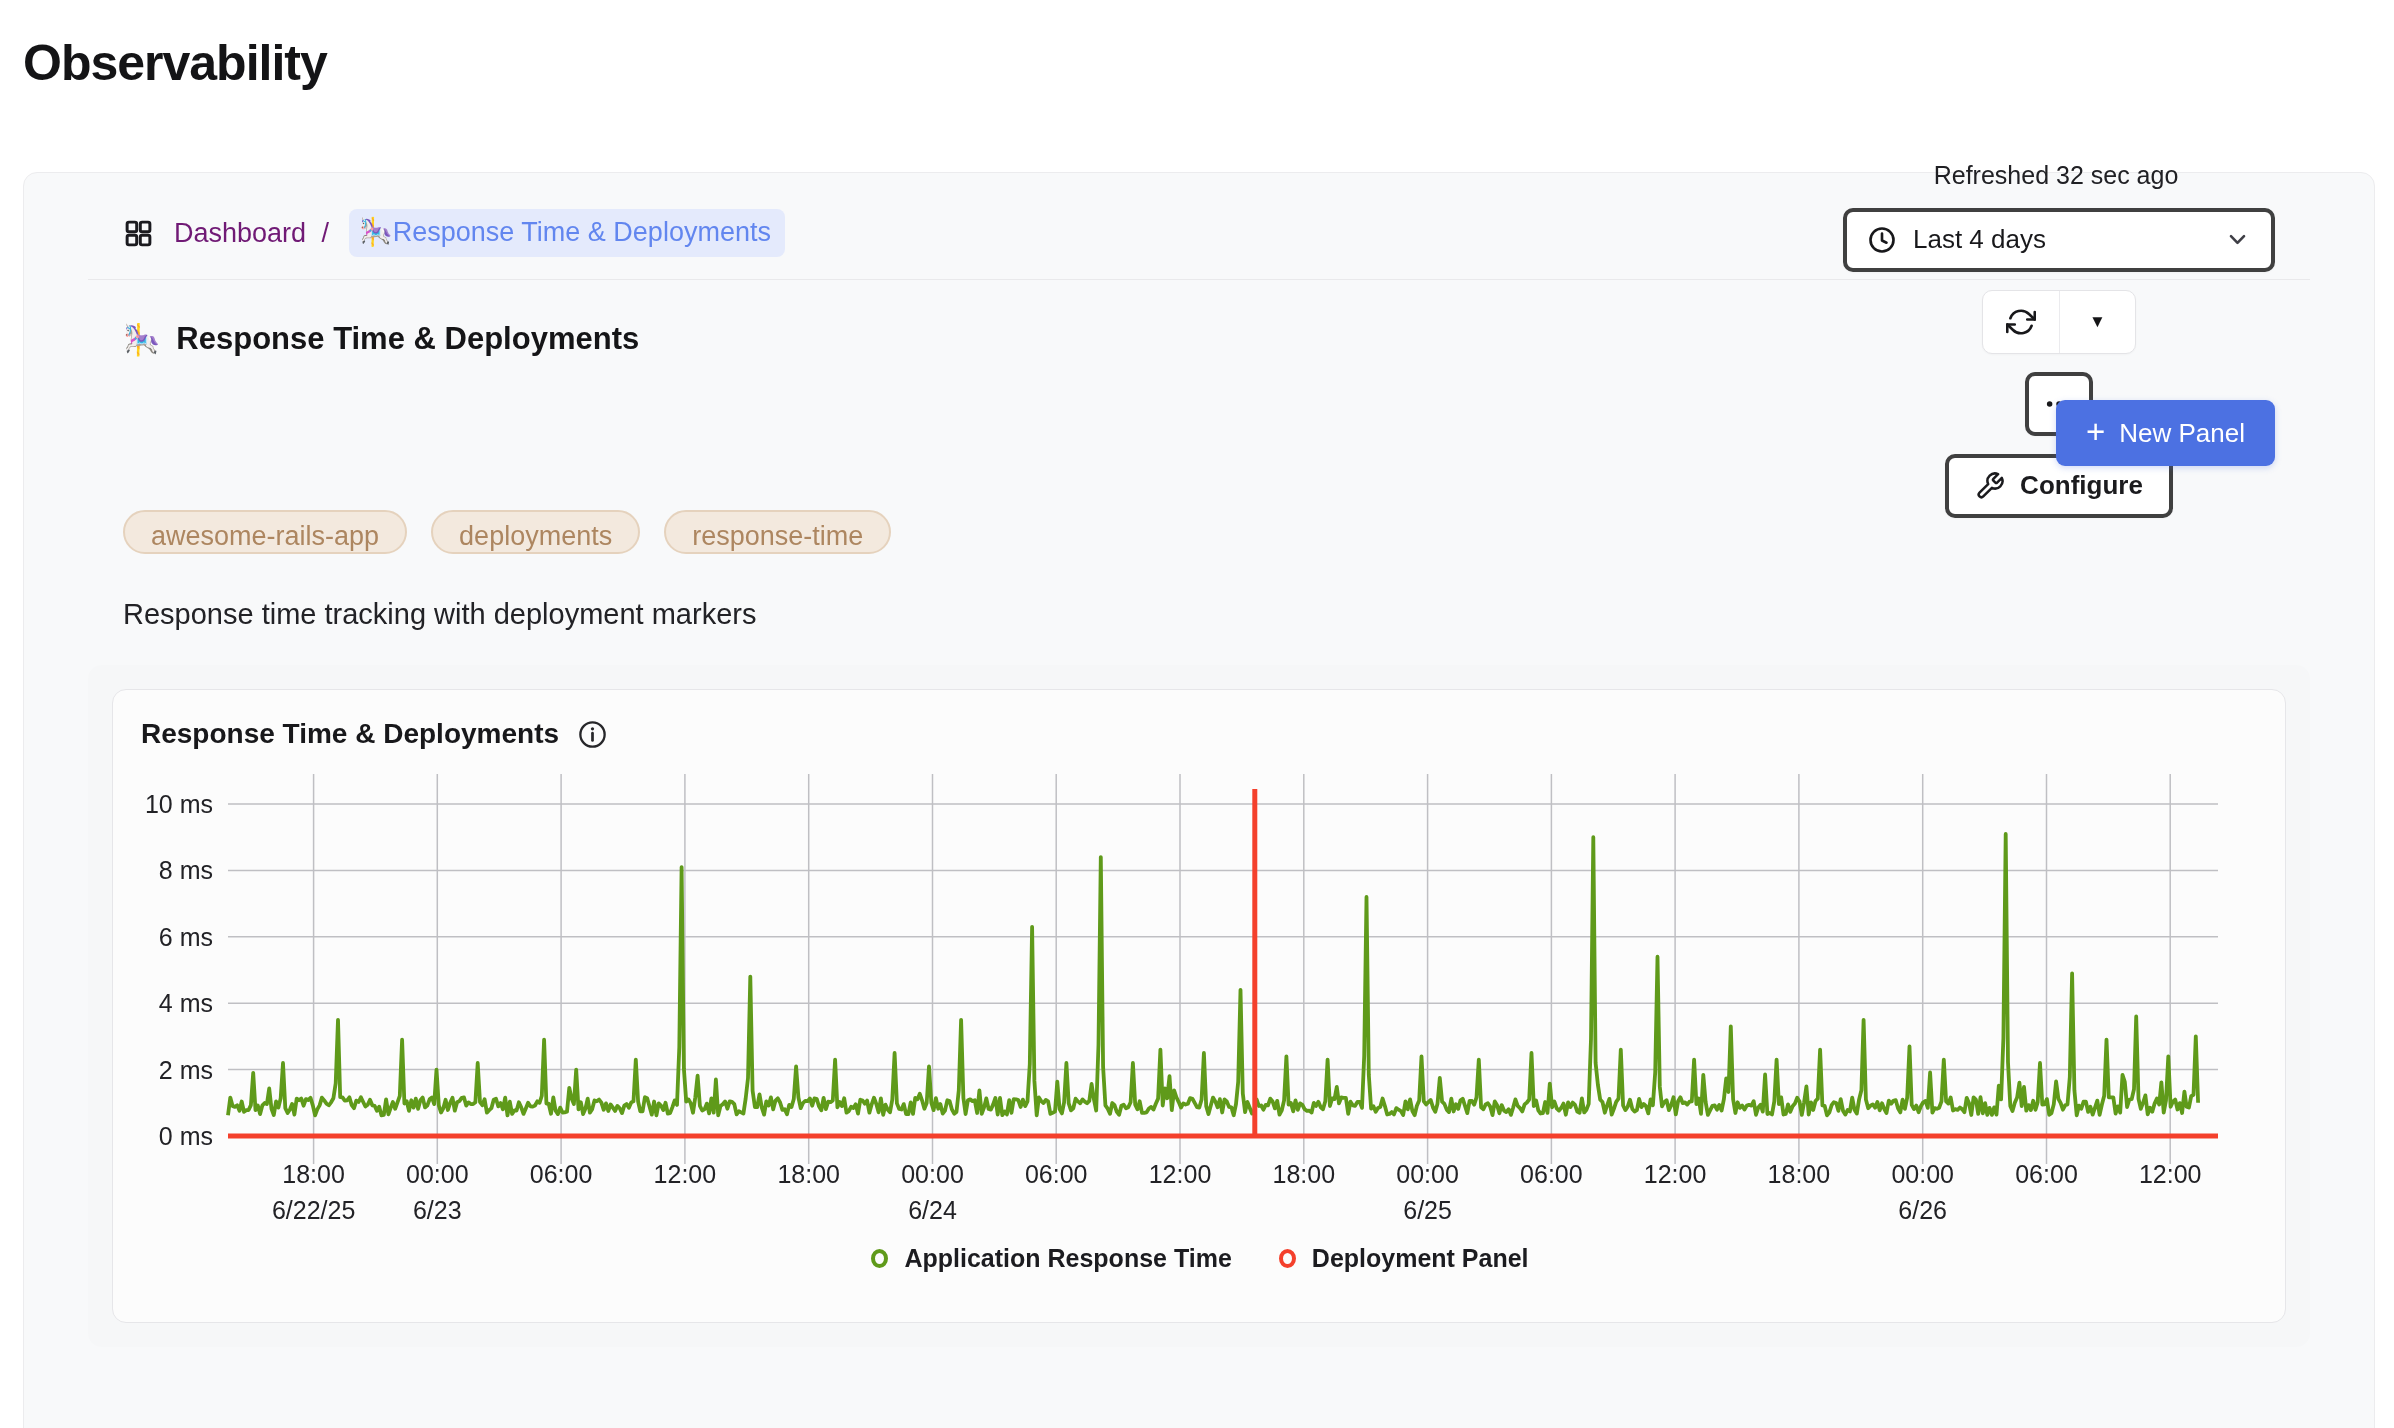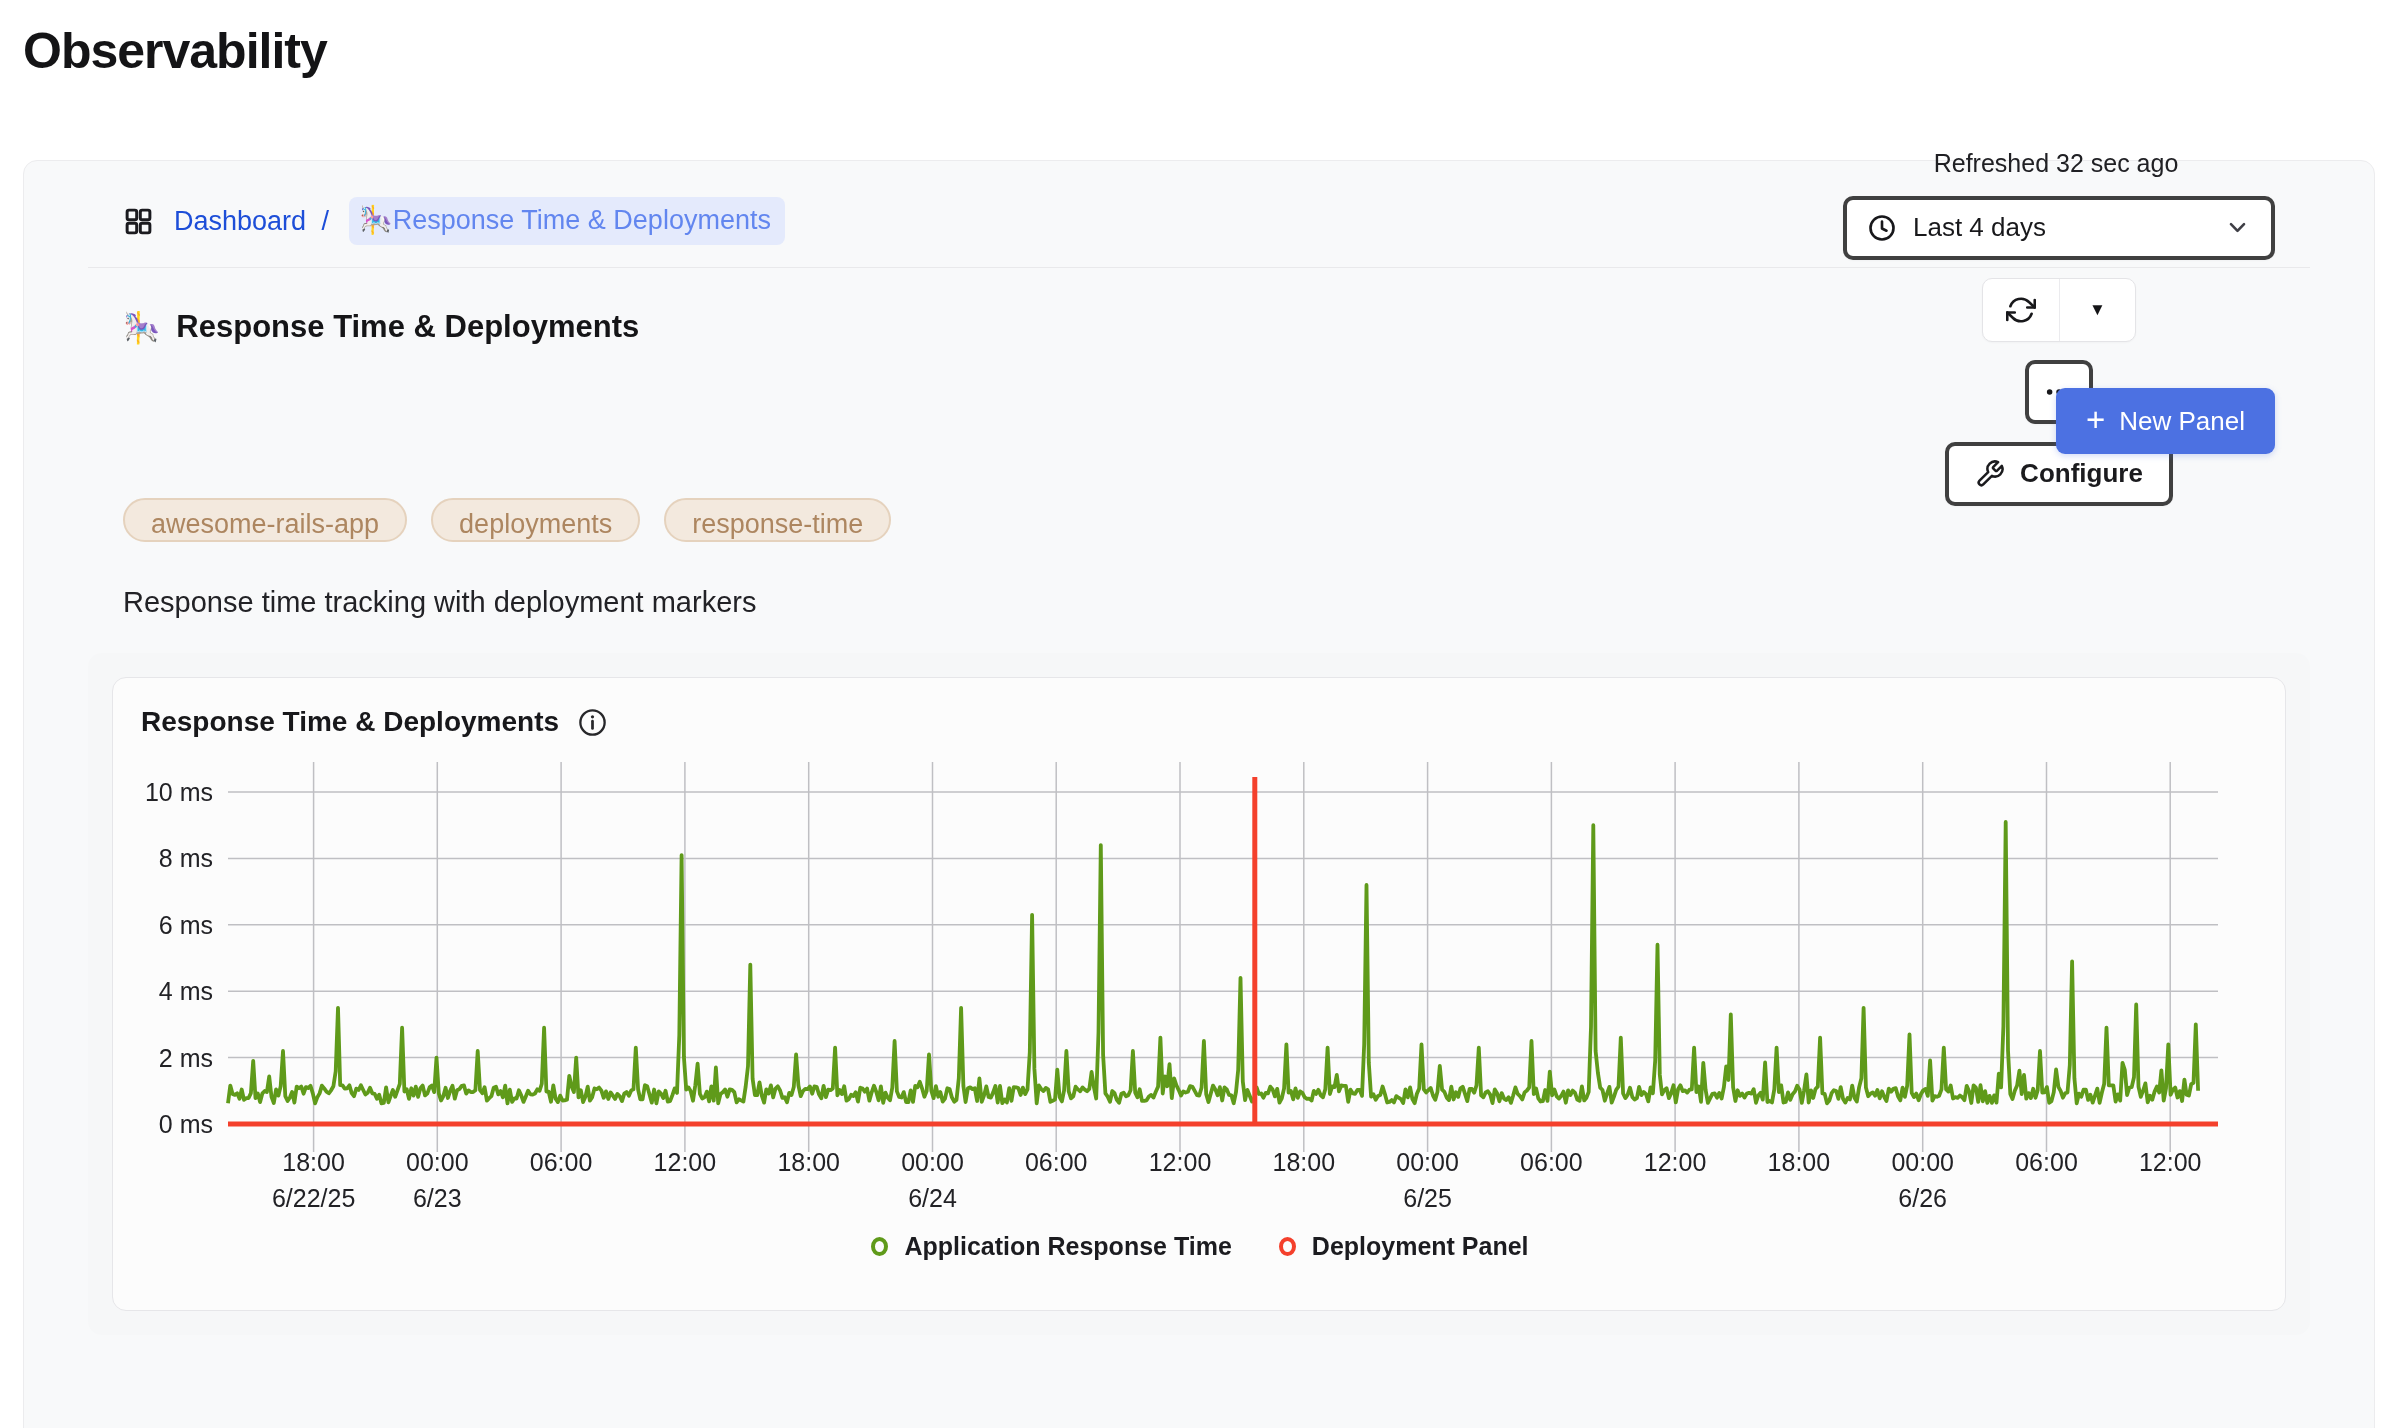--- a/index.html
+++ b/index.html
@@ -1,30 +1,30 @@
 <!DOCTYPE html>
 <html><head>
 <meta charset="utf-8">
 <style>
   * { margin:0; padding:0; box-sizing:border-box; }
   html,body { width:2394px; height:1428px; overflow:hidden; background:#ffffff;
     font-family:"Liberation Sans","DejaVu Sans",sans-serif; color:#18181b; }
   body { padding:14px 19px 0 23px; }
 
-  h1.page-title { font-size:50px; font-weight:800; letter-spacing:-1px; color:#141416; margin-top:8px; }
+  h1.page-title { font-size:50px; font-weight:800; letter-spacing:-1px; color:#141416; margin-top:20px; }
 
   .card { margin-top:80px; width:2352px; height:1360px; background:#f8f9fa;
     border:1px solid #ececee; border-radius:14px; padding:36px 64px 0 64px; }
 
   .inner { margin:0 35px; }
 
   
   .crumb-row { display:flex; align-items:center; gap:20px; height:48px; }
   .crumb-row svg { display:block; }
-  .crumb-dash { font-size:27px; color:#1d4ed8; }
+  .crumb-dash { font-size:27px; color:#701a75; }
   .crumb-sep { margin-left:8px; }
   .crumb-current { display:inline-flex; align-items:center; background:#e4eafc; color:#6286ef;
     font-size:27px; padding:7px 14px 9px 10px; border-radius:8px; cursor:pointer; }
 
   .divider { height:1px; background:#e9e9eb; margin-top:22px; }
 
   
   .head-row { display:flex; align-items:center; justify-content:space-between; margin-top:26px; height:66px; }
   .head-title { display:flex; align-items:center; font-size:31px; font-weight:700; color:#151517; }
   .head-title .emoji { font-size:30px; margin-right:16px; font-weight:400; }

